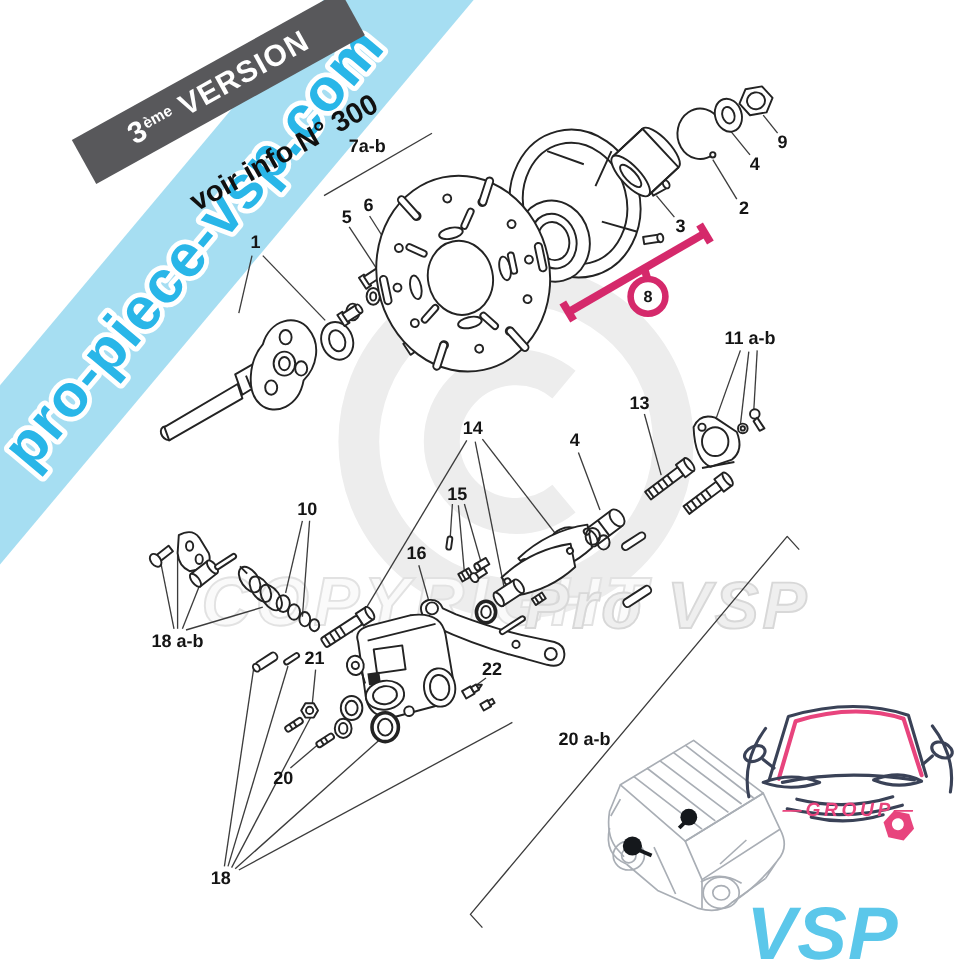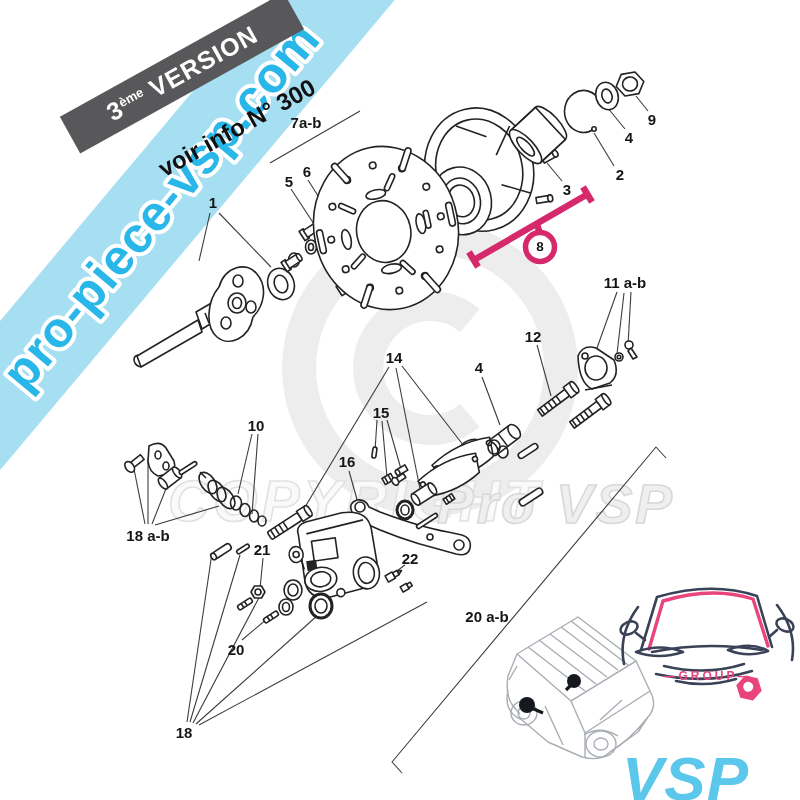--- a/index.html
+++ b/index.html
@@ -30,21 +30,21 @@
   .banner-dark{position:absolute;left:54px;top:52px;width:256px;height:42px;background:#58585b;
        transform:rotate(-29deg);display:flex;align-items:center;justify-content:center;
        color:#fff;font-weight:bold;font-size:25px;white-space:nowrap;}
   .banner-dark sup{font-size:13px;vertical-align:super;margin:-8px 0 0 1px;font-weight:bold;}
   .banner-dark .vw{margin-left:8px;letter-spacing:1px;}
   .banner-info{position:absolute;left:109px;top:108px;width:256px;height:40px;
        transform:rotate(-29deg);display:flex;align-items:center;justify-content:center;
        color:#101010;font-weight:bold;font-size:24px;white-space:nowrap;}
   
   .logo-group{position:absolute;left:708px;top:676px;transform:translate(-50%,-50%);
-       color:#e8447d;font-weight:bold;font-size:12px;letter-spacing:3px;white-space:nowrap;}
+       color:#e8447d;font-weight:bold;font-size:16px;letter-spacing:3px;white-space:nowrap;font-style:italic;}
   .logo-pro{position:absolute;left:622px;top:662px;color:#3d4459;font-style:italic;
        font-weight:bold;font-size:62px;line-height:1;letter-spacing:-1px;}
   .logo-vsp{position:absolute;left:622px;top:712px;color:#5bc7ea;font-style:italic;
        font-weight:bold;font-size:62px;line-height:1;letter-spacing:1px;margin-top:36px;}
 </style>
 </head>
 <body>
 
 <div id="stage">
 
@@ -465,21 +465,21 @@
   <div class="lbl" style="left:620px;top:174px">2</div>
   <div class="lbl" style="left:567px;top:189px">3</div>
   <div class="lbl" style="left:629px;top:137px">4</div>
   <div class="lbl" style="left:289px;top:181px">5</div>
   <div class="lbl" style="left:307px;top:171px">6</div>
   <div class="lbl" style="left:306px;top:122px">7a-b</div>
   <div class="lbl lbl8" style="left:540px;top:247px">8</div>
   <div class="lbl" style="left:652px;top:119px">9</div>
   <div class="lbl" style="left:487px;top:616px">20 a-b</div>
   <div class="lbl" style="left:625px;top:282px">11 a-b</div>
-  <div class="lbl" style="left:533px;top:336px">12</div>
+  <div class="lbl" style="left:533px;top:336px">13</div>
   <div class="lbl" style="left:479px;top:367px">4</div>
   <div class="lbl" style="left:394px;top:357px">14</div>
   <div class="lbl" style="left:381px;top:412px">15</div>
   <div class="lbl" style="left:347px;top:461px">16</div>
   <div class="lbl" style="left:256px;top:425px">10</div>
   <div class="lbl" style="left:148px;top:535px">18 a-b</div>
   <div class="lbl" style="left:184px;top:732px">18</div>
   <div class="lbl" style="left:236px;top:649px">20</div>
   <div class="lbl" style="left:262px;top:549px">21</div>
   <div class="lbl" style="left:410px;top:558px">22</div>

